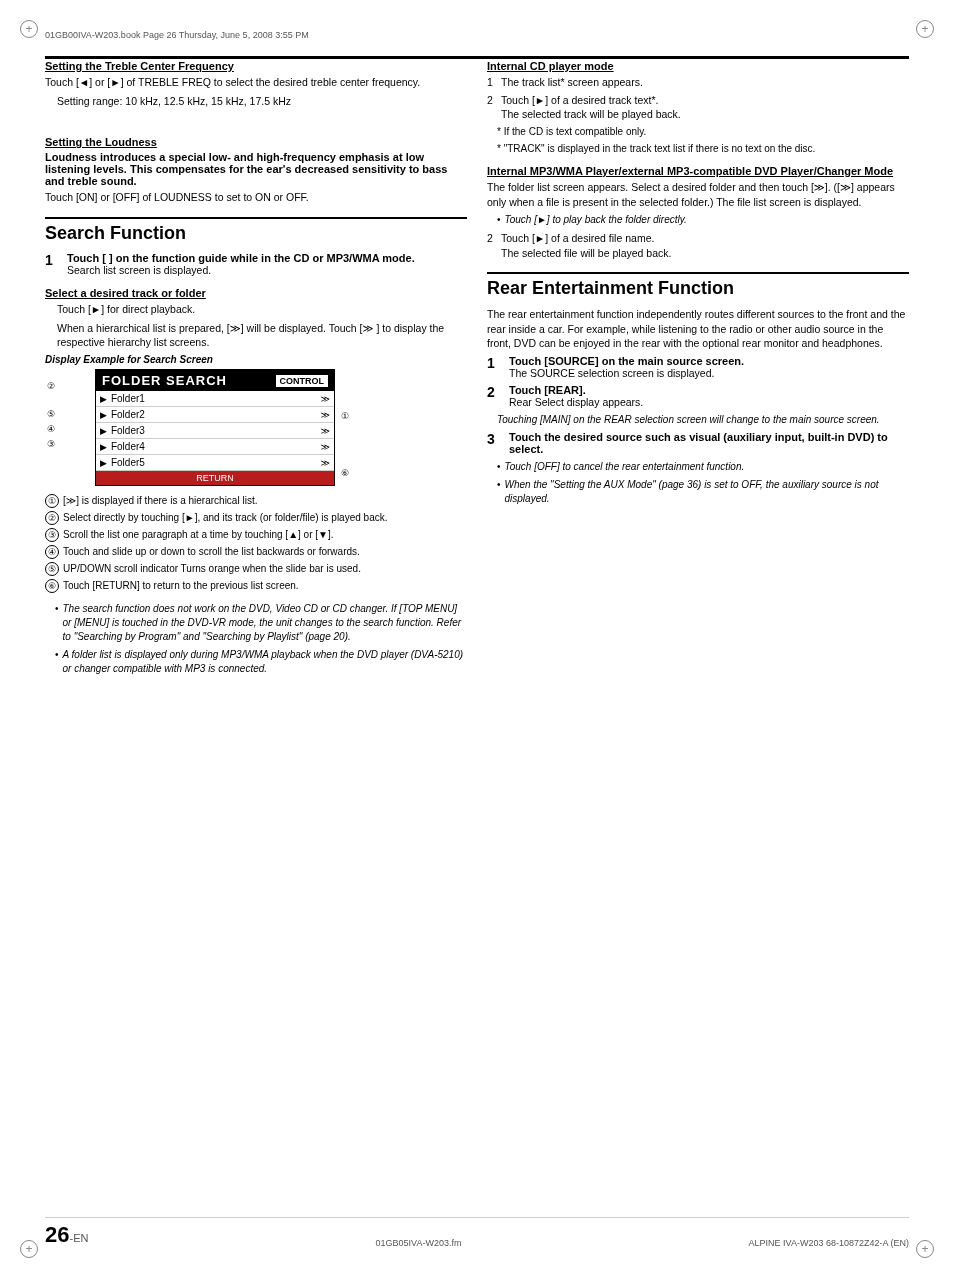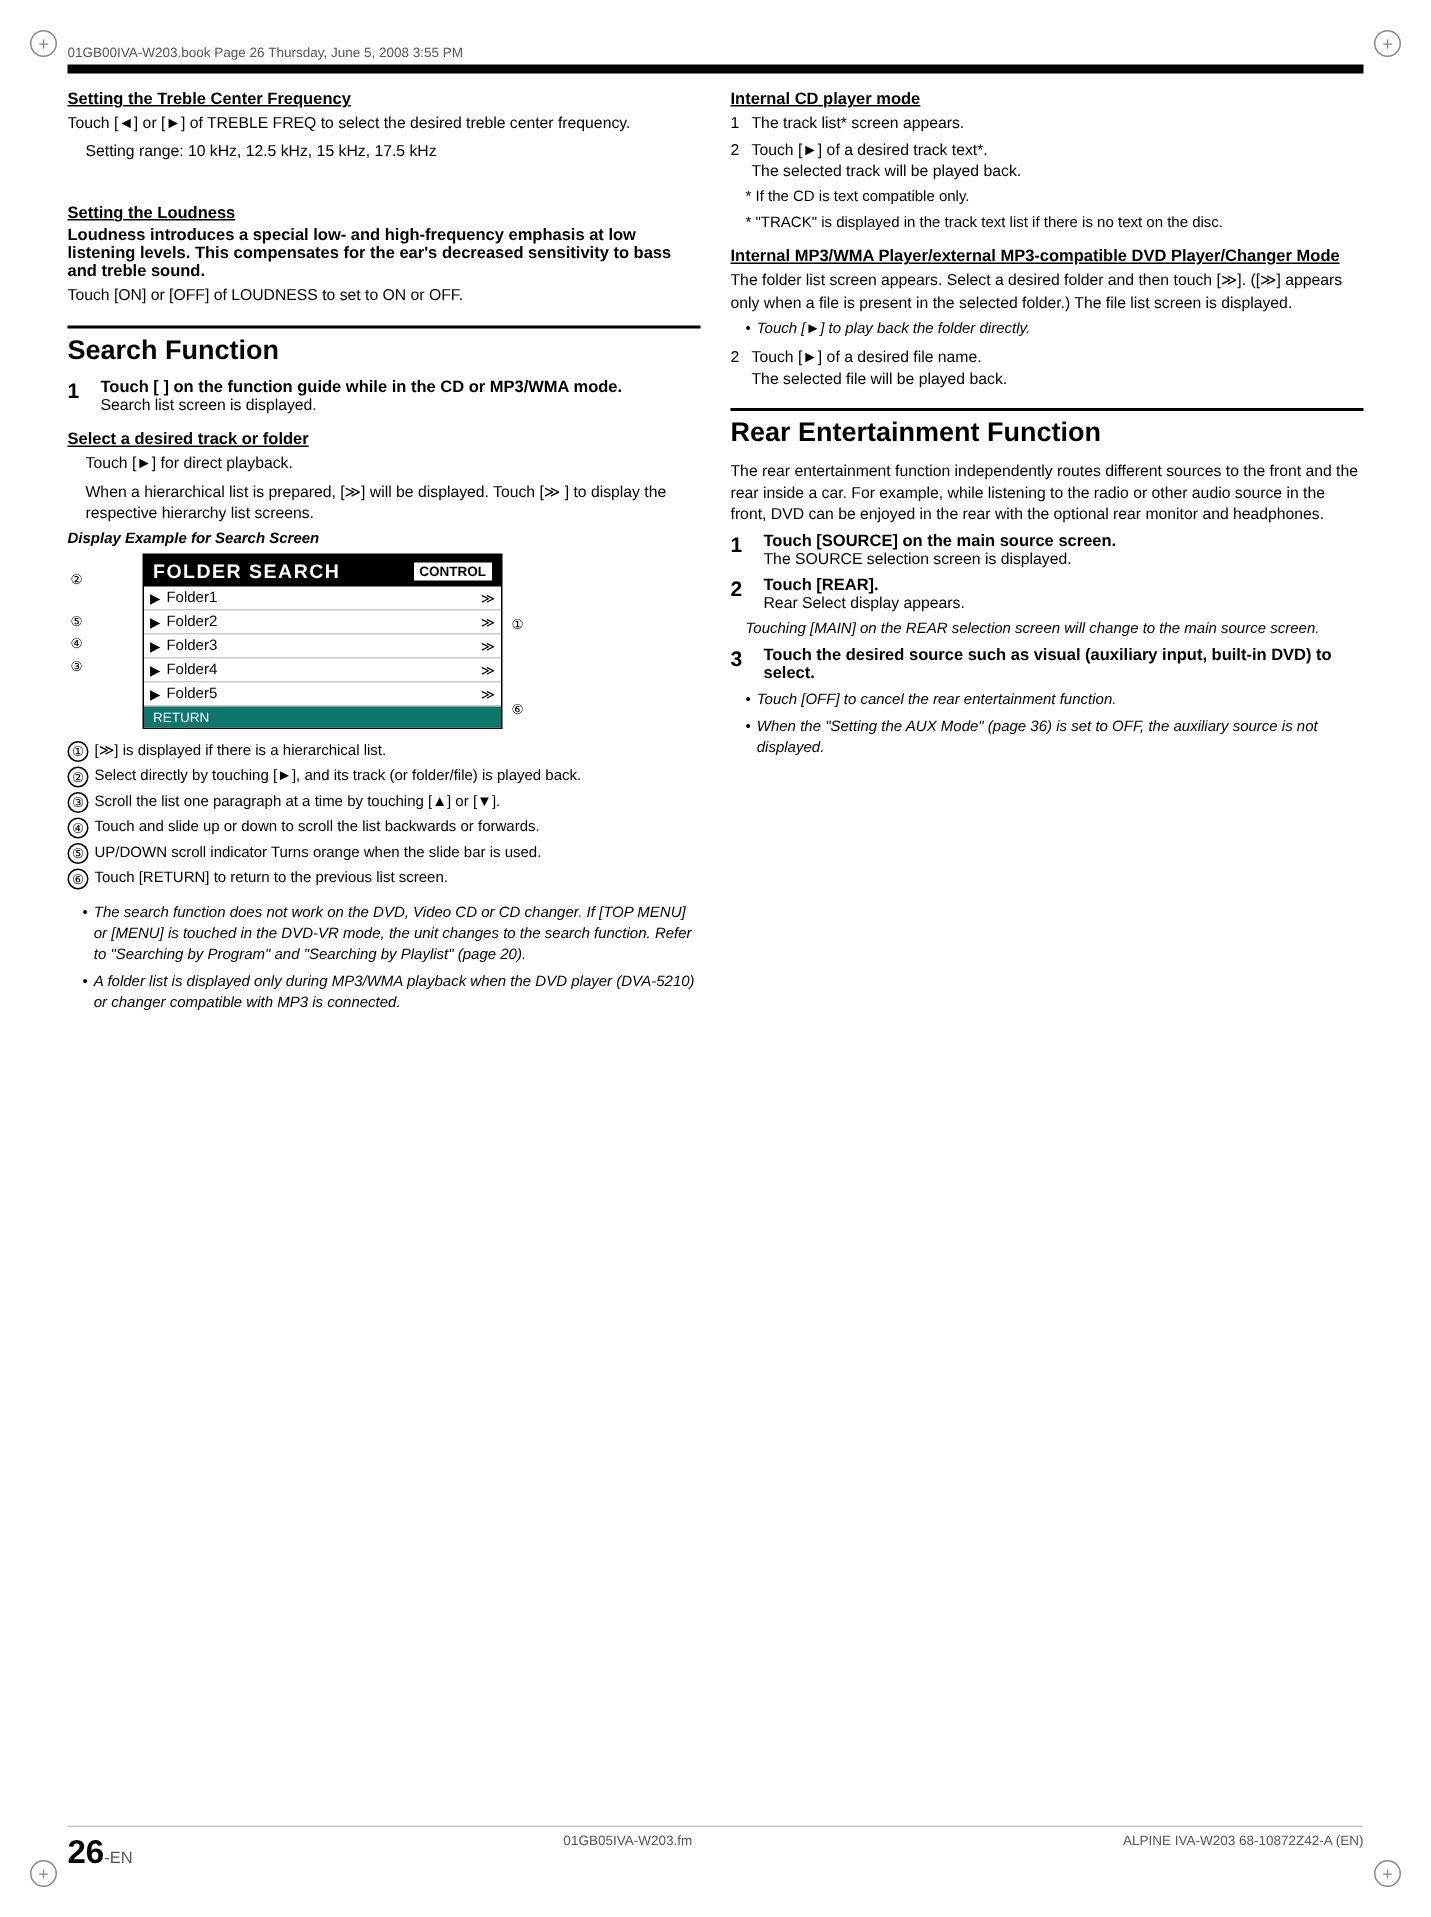--- a/index.html
+++ b/index.html
@@ -30,36 +30,36 @@
     .cm-tl { top: 20px; left: 20px; }
     .cm-tr { top: 20px; right: 20px; }
     .cm-bl { bottom: 20px; left: 20px; }
     .cm-br { bottom: 20px; right: 20px; }
 
     .header-bar {
       position: absolute;
       top: 30px; left: 45px; right: 45px;
       font-size: 9px;
       color: #555;
-      border-bottom: 6px solid #000000;
-      padding-bottom: 3px;
+      border-bottom: 3px solid #000000;
+      padding-bottom: 16px;
       display: flex;
       justify-content: space-between;
     }
 
     .footer-bar {
       position: absolute;
       bottom: 30px; left: 45px; right: 45px;
       font-size: 9px;
       color: #555;
       border-top: 1px solid #ccc;
       padding-top: 4px;
       display: flex;
       justify-content: space-between;
-      align-items: flex-start;
+      align-items: flex-end;
     }
 
     .page-number {
       font-size: 22px;
       font-weight: bold;
       color: #000;
     }
     .page-suffix {
       font-size: 11px;
       font-weight: normal;
@@ -231,27 +231,27 @@
     .play-btn {
       font-size: 9px;
       color: #000;
     }
 
     .folder-arrow {
       font-size: 9px;
     }
 
     .return-btn {
-      background: #0f766e;
+      background: #b91c1c;
       color: #fff;
       font-size: 9px;
       padding: 2px 6px;
       text-align: right;
       display: flex;
-      justify-content: flex-start;
+      justify-content: center;
     }
 
     .circle-num {
       display: inline-flex;
       align-items: center;
       justify-content: center;
       width: 14px;
       height: 14px;
       border: 1px solid #000;
       border-radius: 50%;

